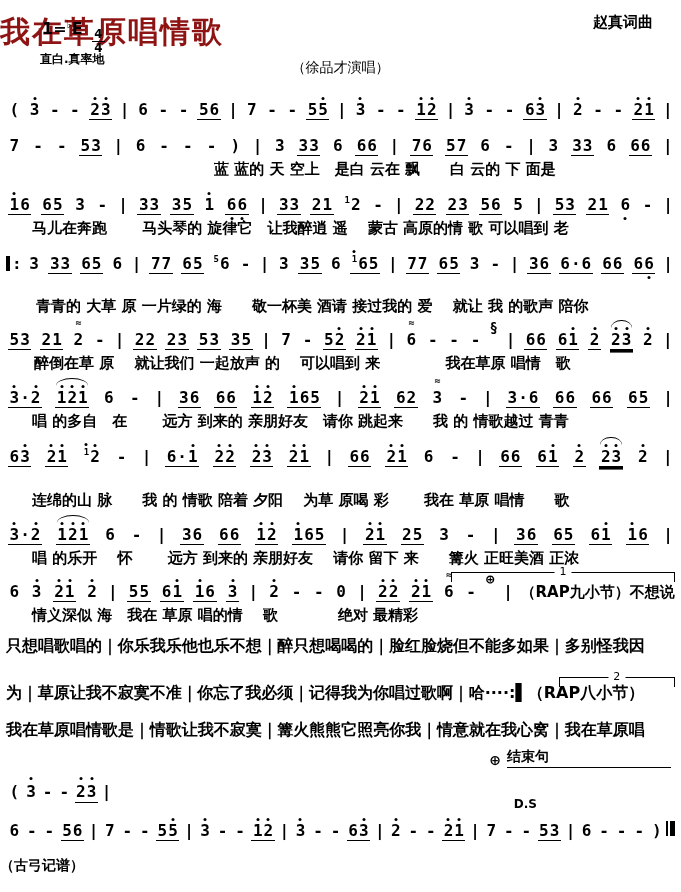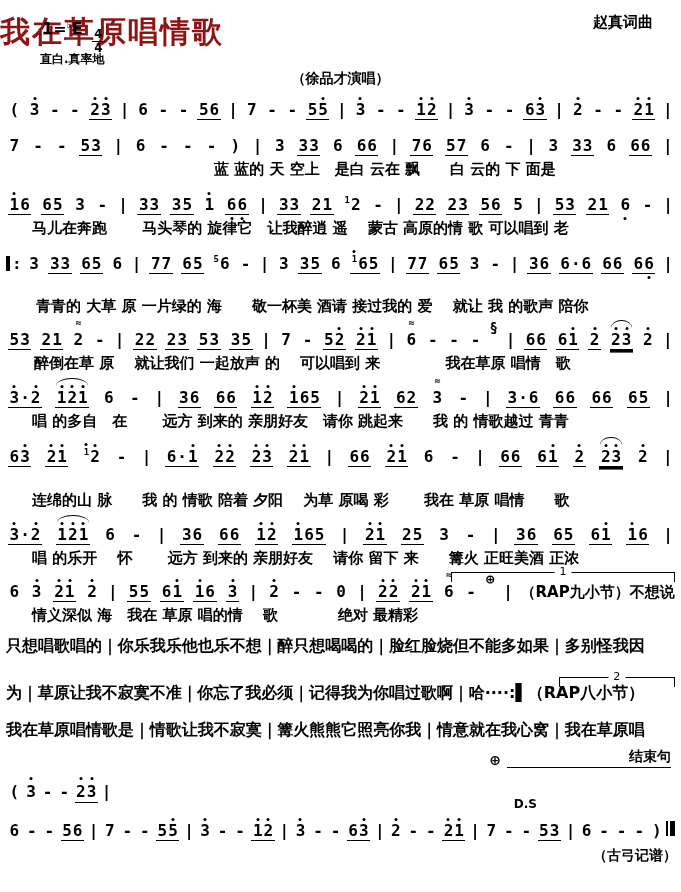--- a/index.html
+++ b/index.html
@@ -9,21 +9,21 @@
   
   .hdr{position:relative;padding-top:10px;height:78px;}
   .keyblock{position:absolute;left:42px;top:18px;font-weight:bold;font-size:16px;
             font-family:"DejaVu Sans",sans-serif;}
   .flat{font-size:11px;vertical-align:6px;}
   .frac{display:inline-flex;flex-direction:column;align-items:center;font-size:12px;
         line-height:1.05;font-weight:bold;vertical-align:-4px;margin-left:4px;}
   .frac .ft{border-bottom:1.5px solid #000;padding:0 2px;}
   .stylemark{position:absolute;left:40px;top:51px;font-weight:bold;font-size:12px;}
   .title{font-size:30px;font-weight:bold;letter-spacing:2px;padding-top:2px;}
-  .performer{text-align:center;font-size:14px;margin-top:17px;font-weight:bold;}
+  .performer{text-align:center;font-size:14px;margin-top:6px;}
   .credit{position:absolute;right:28px;top:13px;font-size:15px;font-weight:bold;}
   
   .score{padding:0 4px;}
   .system{position:relative;}
   .nrow{display:flex;justify-content:space-between;align-items:baseline;
         font-family:"DejaVu Sans Mono",monospace;font-weight:bold;font-size:16px;
         padding:14px 2px 4px;line-height:1;}
   .mixrow{display:flex;align-items:center;padding:4px 2px;}
   .mixrow .rap{flex:1;}
   .ninline{font-family:"DejaVu Sans Mono",monospace;font-weight:bold;font-size:16px;
@@ -51,25 +51,25 @@
   .barf .t2{position:absolute;right:0;top:0;bottom:0;width:5px;background:#000;}
   .seg,.coda{position:relative;top:-13px;font-size:14px;margin:0 1px;}
   .tail{font-family:"DejaVu Sans",sans-serif;font-size:15px;font-weight:bold;white-space:pre;}
   .volta{position:absolute;top:2px;right:2px;height:9px;border-top:1.6px solid #000;
         border-left:1.6px solid #000;border-right:1.6px solid #000;border-bottom:none;}
   .volta b{position:absolute;top:-8px;left:50%;transform:translateX(-50%);background:#fff;
         padding:0 5px;font-size:11px;font-weight:normal;}
   .endlab{position:absolute;top:0;right:6px;width:27%;display:flex;align-items:flex-end;
         font-size:14px;font-weight:bold;}
   .endlab .cd{margin-right:6px;font-size:14px;}
-  .endlab .elt{flex:1;text-align:right;border-bottom:1.6px solid #000;padding-bottom:1px;}
+  .endlab .elt{flex:1;text-align:left;border-bottom:1.6px solid #000;padding-bottom:1px;}
   .ds{position:absolute;bottom:-4px;right:140px;font-size:12px;font-weight:bold;}
   .sys13{padding-top:20px;}
   .sys11{margin-top:10px;}
-  .footer{text-align:right;padding-right:4px;font-size:14px;font-weight:bold;margin-top:2px;}
+  .footer{text-align:left;padding-right:4px;font-size:14px;font-weight:bold;margin-top:12px;}
 </style>
 </head>
 <body>
 
 <div class="page">
   <div class="hdr">
     <div class="keyblock">
       <span>1=</span><span class="flat">♭</span><span>E</span>
       <span class="frac">
         <span class="ft">4</span>

